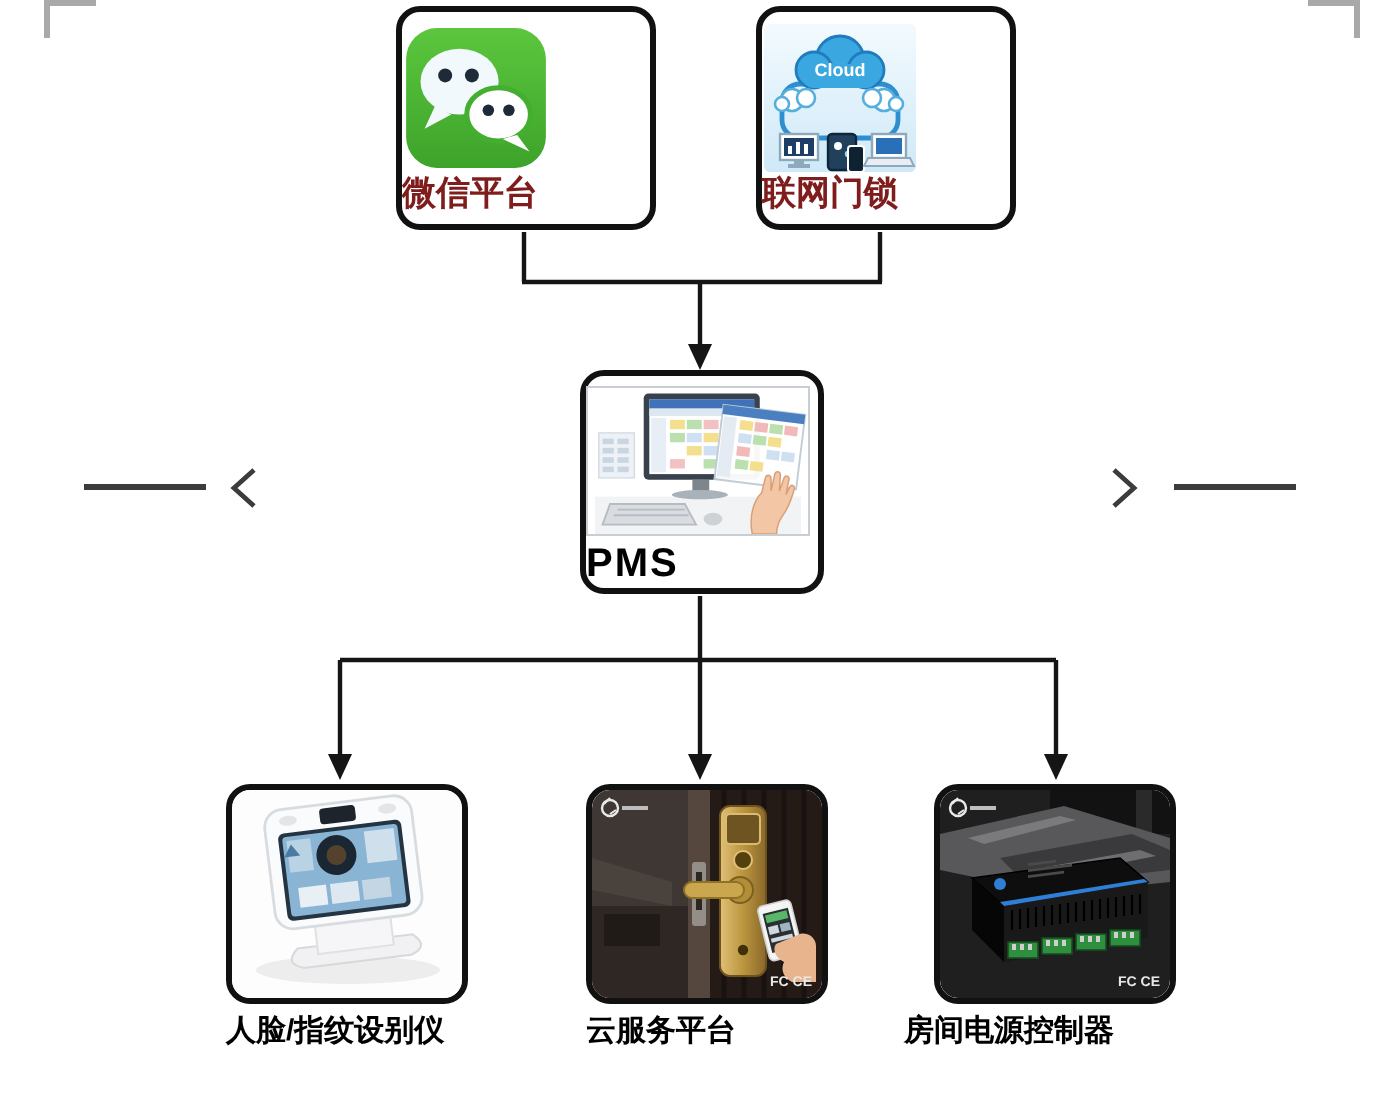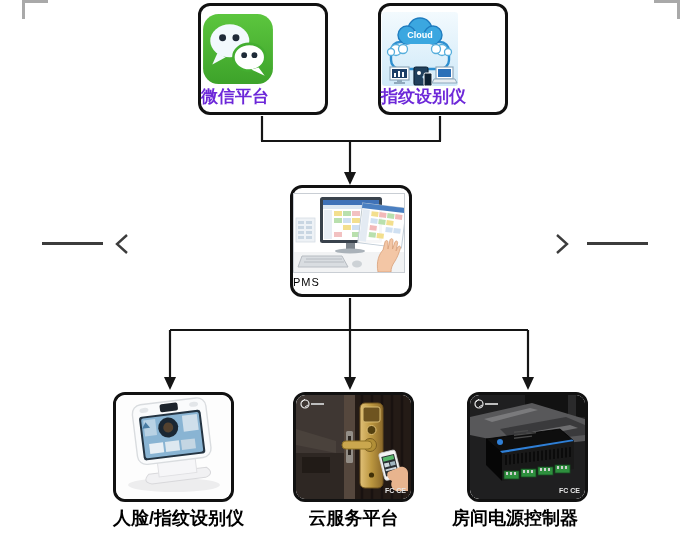--- a/index.html
+++ b/index.html
@@ -20,33 +20,33 @@
   .chev.l{left:114px;}
   .chev.r{left:554px;}
   
   .node{
     background:#fff;border:3px solid #111111;border-radius:12px;box-sizing:border-box;
     display:flex;flex-direction:column;align-items:flex-start;justify-content:flex-start;
   }
   .node-top{left:198px;top:3px;width:130px;height:112px;padding-top:6px;}
   .node-top2{left:378px;top:3px;width:130px;height:112px;padding-top:6px;}
   .node-label{
-    font-size:17px;font-weight:700;color:#6d28d9;line-height:1.1;margin-top:2px;white-space:nowrap;
+    font-size:17px;font-weight:700;color:#7f1d1d;line-height:1.1;margin-top:2px;white-space:nowrap;
   }
   .node-pms{left:290px;top:185px;width:122px;height:112px;}
   .pms-img{margin-top:5px;border:1px solid #c9ced4;}
-  .pms-label{font-size:11px;font-weight:400;letter-spacing:1px;color:#000;margin-top:3px;}
+  .pms-label{font-size:20px;font-weight:700;letter-spacing:1px;color:#000;margin-top:3px;}
   .node-photo{top:392px;height:110px;width:121px;overflow:hidden;padding:0;justify-content:center;}
   .node-photo svg{display:block;border-radius:9px;}
   .photo-face{left:113px;}
   .photo-lock{left:293px;}
   .photo-power{left:467px;}
   .photo-label{
-    position:absolute;top:506px;font-size:18px;font-weight:700;color:#000;
-    text-align:center;white-space:nowrap;
+    position:absolute;top:506px;font-size:15px;font-weight:700;color:#000;
+    text-align:left;white-space:nowrap;
   }
   .lbl-face{left:113px;width:121px;}
   .lbl-lock{left:293px;width:121px;}
   .lbl-power{left:452px;width:121px;}
   svg{display:block;}
 </style>
 </head>
 <body>
 
 <div class="abs crop tl"></div>
@@ -141,21 +141,21 @@
 
     <rect x="32" y="55" width="14" height="18" rx="2" fill="#20405c" stroke="#0f2538" stroke-width="1.2"></rect>
     <circle cx="37" cy="61" r="2" fill="#ffffff"></circle>
       <circle cx="42" cy="65" r="1.6" fill="#9fd4f2"></circle>
     <rect x="42" y="61" width="8" height="13" rx="1.5" fill="#0e2233" stroke="#ffffff" stroke-width="1"></rect>
 
     <rect x="54" y="55" width="17" height="12" fill="#ffffff" stroke="#8fa9bc" stroke-width="1.2"></rect>
     <rect x="56" y="57" width="13" height="8" fill="#2a70b8"></rect>
     <polygon points="52,67 73,67 75,71 50,71" fill="#e8eef3" stroke="#8fa9bc" stroke-width="1"></polygon>
   </svg>
-  <div class="node-label">指纹设别仪</div>
+  <div class="node-label">联网门锁</div>
 </div>
 
 <div class="abs node node-pms">
   <svg class="pms-img" width="110" height="78" viewBox="0 0 110 78">
     <rect width="110" height="78" fill="#ffffff"></rect>
     <rect y="58" width="110" height="20" fill="#f2f3f4"></rect>
 
     <rect x="2" y="24" width="19" height="24" fill="#eef2f6" stroke="#d5dde4" stroke-width="0.8"></rect>
     <g fill="#c9d6e2">
         <rect x="4" y="27" width="6" height="3"></rect>

